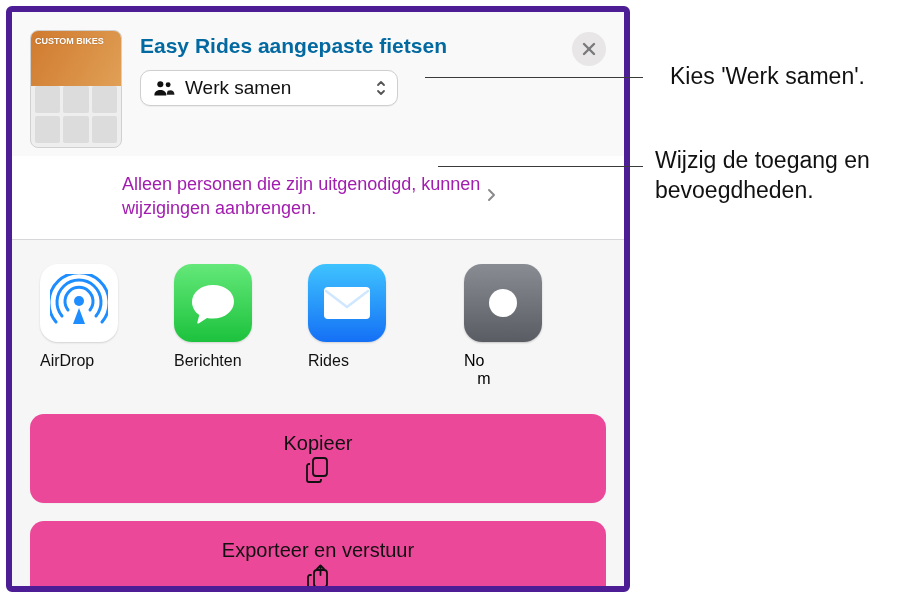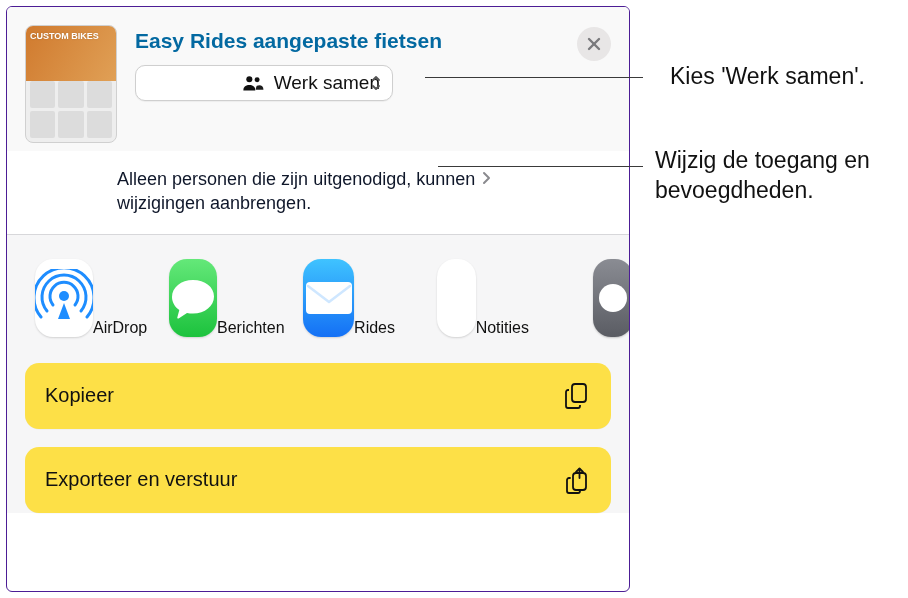--- a/index.html
+++ b/index.html
@@ -10,21 +10,21 @@
     height: 598px;
     position: relative;
     overflow: hidden;
   }
   .frame {
     position: absolute;
     left: 6px;
     top: 6px;
     width: 624px;
     height: 586px;
-    border: 1px solid #4c1d95;
+    border: 6px solid #4c1d95;
     border-radius: 6px;
     overflow: hidden;
     background: #fff;
   }
   .header {
     display: flex;
     padding: 18px 18px 8px 18px;
     position: relative;
     background: #f9f9f9;
   }
@@ -78,44 +78,44 @@
   }
   .mode-pill {
     display: inline-flex;
     align-items: center;
     background: #fff;
     border: 1px solid #cfcfcf;
     border-radius: 10px;
     padding: 6px 12px 6px 12px;
     gap: 10px;
     min-width: 258px;
-    justify-content: flex-end;
+    justify-content: flex-start;
     position: relative;
     box-shadow: 0 0.5px 1px rgba(0,0,0,0.05);
   }
   .mode-pill .people-icon svg { width: 22px; height: 18px; display:block; }
   .mode-pill .label {
     font-size: 19px;
     color: #111;
   }
   .mode-pill .chevrons {
     position: absolute;
     right: 10px;
     top: 50%;
     transform: translateY(-50%);
   }
   .mode-pill .chevrons svg { width: 12px; height: 18px; display:block; }
   .perm-text {
     margin-top: 16px;
     margin-left: 110px;
     font-size: 18px;
-    color: #0f172a;
+    color: #a21caf;
     line-height: 1.35;
     display: flex;
-    align-items: flex-start;
+    align-items: center;
     gap: 4px;
   }
   .perm-text .chev { color:#8a8a8e; }
   .close-btn {
     position: absolute;
     top: 20px;
     right: 18px;
     width: 34px; height: 34px;
     border-radius: 50%;
     background: #e8e6e6;
@@ -128,22 +128,22 @@
     margin-top: 18px;
   }
   .apps-row {
     display: flex;
     gap: 42px;
     padding: 24px 0 18px 28px;
     background: #f6f6f7;
   }
   .app {
     display: flex;
-    flex-direction: row;
-    align-items: flex-end;
+    flex-direction: column;
+    align-items: flex-start;
     width: 92px;
     flex-shrink: 0;
   }
   .app-icon {
     width: 78px; height: 78px;
     border-radius: 18px;
     display:flex; align-items:center; justify-content:center;
     box-shadow: 0 1px 2px rgba(0,0,0,0.15);
   }
   .app-label {
@@ -180,28 +180,29 @@
     background: linear-gradient(180deg,#8a8c93,#5a5c63);
     display:flex; align-items:center; justify-content:center;
     box-shadow: 0 1px 2px rgba(0,0,0,.2);
   }
   .partial-icon svg { width:40px; height:40px; }
   .actions {
     padding: 8px 18px 0 18px;
     background: #f6f6f7;
   }
   .action-item {
-    background: #fde047;
+    background: #ec4899;
     border-radius: 14px;
     padding: 18px 20px;
     display: flex;
     align-items: center;
     justify-content: space-between;
     margin-bottom: 18px;
     box-shadow: 0 0.5px 0 rgba(0,0,0,0.05);
+    flex-direction: column;
   }
   .action-label { font-size: 20px; color:#111; }
   .action-icon svg { width: 28px; height: 30px; display:block; }
 
   
   .callout {
     position: absolute;
     font-size: 23px;
     color: #111;
     line-height: 1.3;
@@ -300,31 +301,20 @@
     <div class="app">
       <div class="app-icon mail">
         <svg viewBox="0 0 50 36">
           <rect x="2" y="2" width="46" height="32" rx="4" fill="#fff"></rect>
           <path d="M4 6l21 16L46 6" fill="none" stroke="#cfe7ff" stroke-width="2.5" stroke-linecap="round" stroke-linejoin="round"></path>
         </svg>
       </div>
       <div class="app-label">Rides</div>
     </div>
 
-    <div class="app">
-      <div class="app-icon notes">
-        <div class="topbar"></div>
-        <div class="lines">
-            <div></div>
-            <div></div>
-            <div></div>
-          </div>
-      </div>
-      <div class="app-label">Notities</div>
-    </div>
 
     <div class="app" style="width:40px; margin-left:-8px;">
       <div class="partial-icon" style="margin-left:30px;">
         <svg viewBox="0 0 40 40">
             <circle cx="20" cy="20" r="14" fill="#fff"></circle>
           </svg>
       </div>
       <div style="margin-top:10px; font-size:16px; line-height:1.15; text-align:left; margin-left:30px; width:40px;">
         <div>No</div>
         <div style="text-align:center;">m</div>

